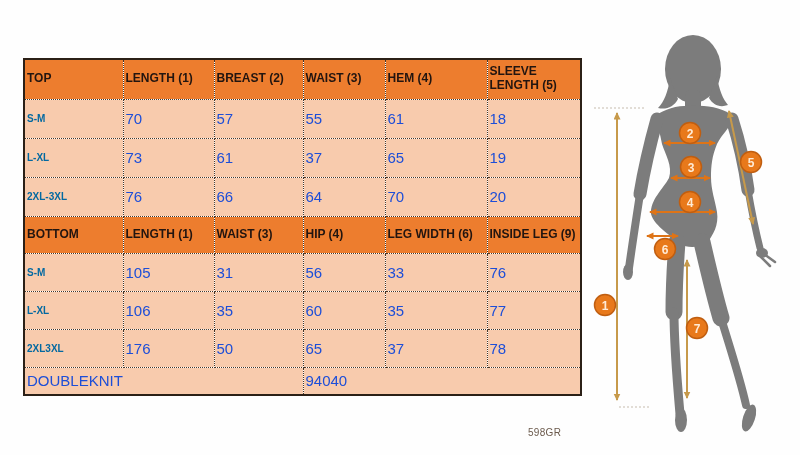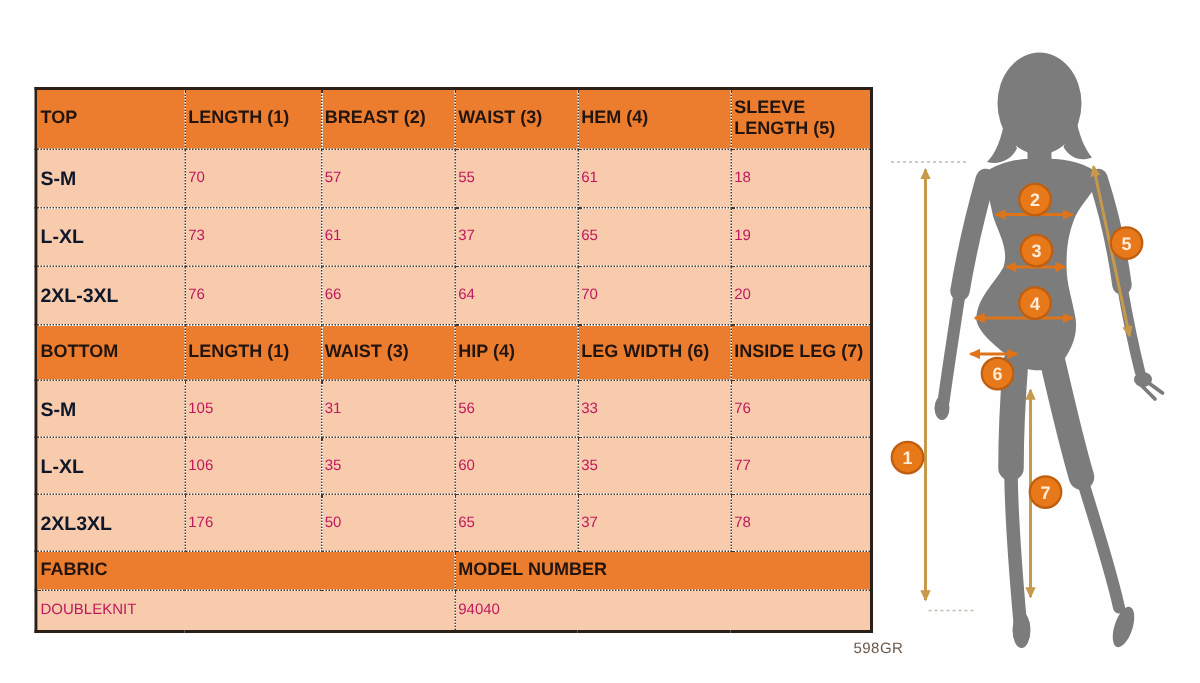--- a/index.html
+++ b/index.html
@@ -16,29 +16,29 @@
   .size-table td{
     border:1px dotted #473627;
     text-align:left;vertical-align:middle;
     padding:0 2px;overflow:hidden;
   }
   .hdr{
     background:#ED7D2E;color:#221510;
     font-weight:bold;font-size:12px;line-height:1.15;
   }
   .cell{
-    background:#F8CBAD;color:#be185d;
-    font-size:10px;
-  }
-  .lbl{font-weight:bold;font-size:13px;color:#0f172a;}
+    background:#F8CBAD;color:#1d4ed8;
+    font-size:15px;
+  }
+  .lbl{font-weight:bold;font-size:10px;color:#0369a1;}
   .rh1{height:40px}.rd{height:39px}.rh2{height:37px}
   .rd2{height:38px}.rf{height:26px}.rv{height:28px}
   
   .footnote{
-    position:absolute;left:569px;top:427px;
+    position:absolute;left:528px;top:427px;
     font-size:10px;color:#6b5a4c;letter-spacing:.3px;
   }
   
   .figure-svg{position:absolute;left:594px;top:20px;overflow:visible;}
   .marker-num{
     font-family:"Liberation Sans", sans-serif;
     font-size:12px;font-weight:bold;fill:#FFEBD6;
   }
 </style>
 </head>
@@ -90,21 +90,21 @@
       <td class="cell">70</td>
       <td class="cell">20</td>
     </tr>
 
     <tr class="rh2">
       <td class="hdr">BOTTOM</td>
       <td class="hdr">LENGTH (1)</td>
       <td class="hdr">WAIST (3)</td>
       <td class="hdr">HIP (4)</td>
       <td class="hdr">LEG WIDTH (6)</td>
-      <td class="hdr">INSIDE LEG (7)</td>
+      <td class="hdr">INSIDE LEG (9)</td>
     </tr>
 
     <tr class="rd2">
       <td class="cell lbl">S-M</td>
       <td class="cell">105</td>
       <td class="cell">31</td>
       <td class="cell">56</td>
       <td class="cell">33</td>
       <td class="cell">76</td>
     </tr>
@@ -118,24 +118,20 @@
     </tr>
     <tr class="rd2">
       <td class="cell lbl">2XL3XL</td>
       <td class="cell">176</td>
       <td class="cell">50</td>
       <td class="cell">65</td>
       <td class="cell">37</td>
       <td class="cell">78</td>
     </tr>
 
-    <tr class="rf">
-      <td class="hdr" colspan="3">FABRIC</td>
-      <td class="hdr" colspan="3">MODEL NUMBER</td>
-    </tr>
     <tr class="rv">
       <td class="cell" colspan="3">DOUBLEKNIT</td>
       <td class="cell" colspan="3">94040</td>
     </tr>
   </tbody>
     </table>
 
   <div class="footnote">598GR</div>
 
   <svg class="figure-svg" width="206" height="420" viewBox="0 0 206 420">

